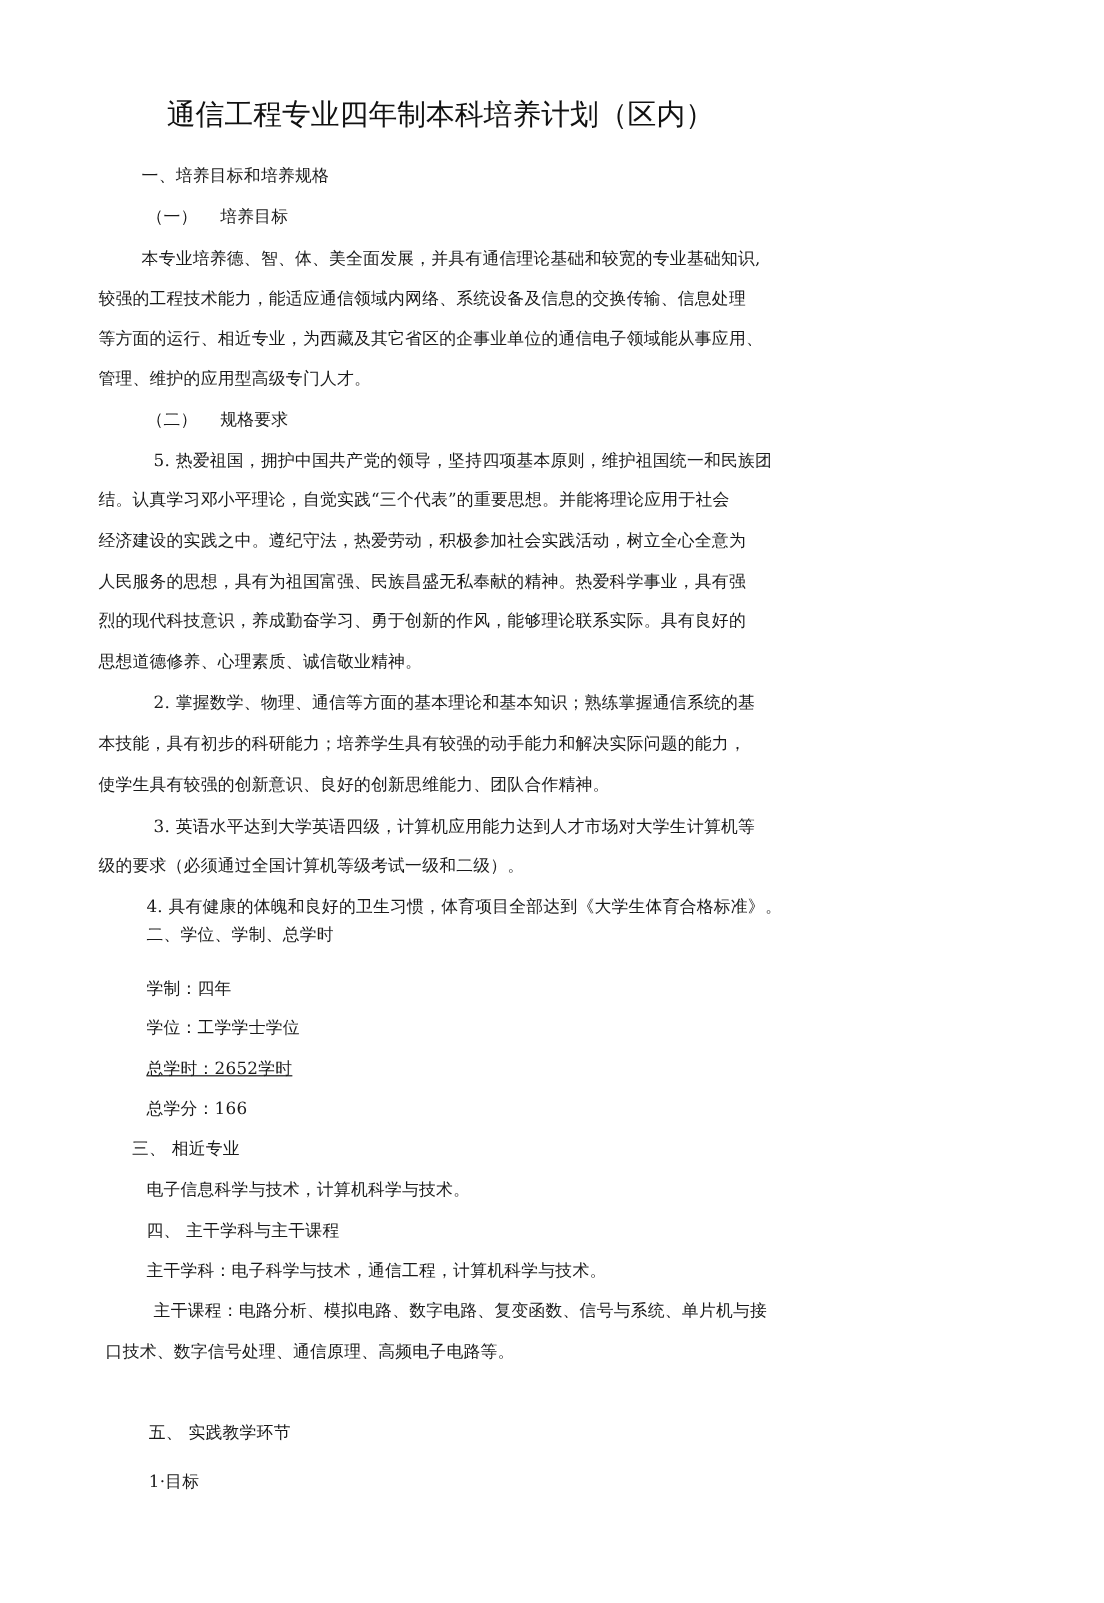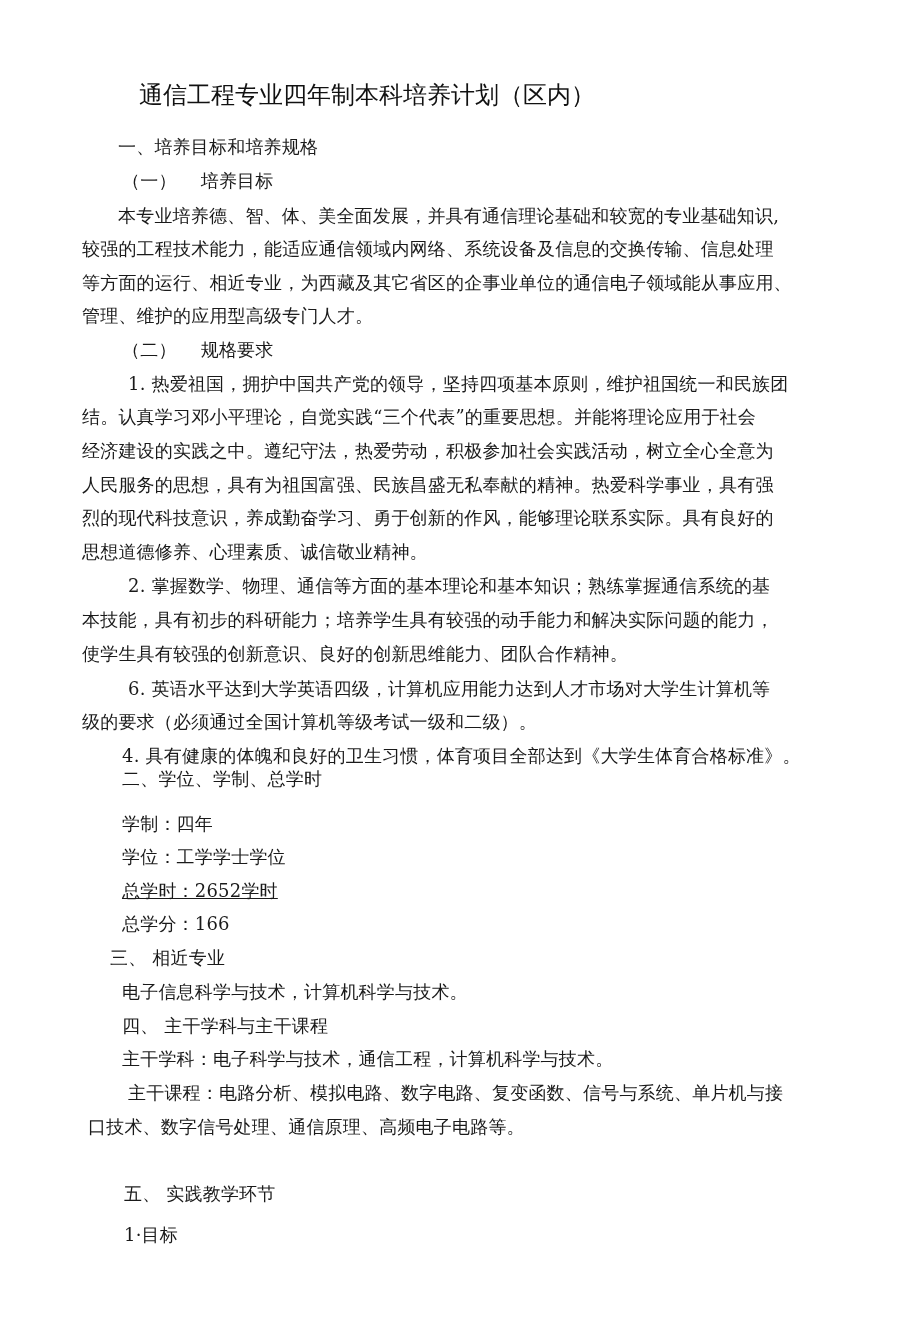--- a/index.html
+++ b/index.html
@@ -3,21 +3,21 @@
 <meta charset="utf-8">
 <style>
   html, body { margin: 0; padding: 0; background: #ffffff; }
   body {
     width: 920px; height: 1336px; position: relative; overflow: hidden;
     font-family: "DejaVu Serif", "Liberation Serif", serif;
     color: #1a1a1a;
   }
   .ln {
     position: absolute; white-space: nowrap;
-    font-size: 18px; line-height: 22px;
+    font-size: 14px; line-height: 22px;
     letter-spacing: 0.2px;
   }
   .title {
     position: absolute; top: 80px; left: 0; width: 734px; text-align: center;
     font-family: "DejaVu Sans", "Liberation Sans", sans-serif;
     font-size: 24px; line-height: 30px; color: #111;
   }
   .sans { font-family: "DejaVu Sans", "Liberation Sans", sans-serif; }
 </style>
 </head>
@@ -29,32 +29,32 @@
   <div class="ln sans" style="top:136px;left:118px;">一、培养目标和培养规格</div>
   <div class="ln sans" style="top:170px;left:122px;">（一）　 培养目标</div>
 
   <div class="ln" style="top:205px;left:118px;">本专业培养德、智、体、美全面发展，并具有通信理论基础和较宽的专业基础知识,</div>
   <div class="ln" style="top:238px;left:82px;">较强的工程技术能力，能适应通信领域内网络、系统设备及信息的交换传输、信息处理</div>
   <div class="ln" style="top:272px;left:82px;">等方面的运行、相近专业，为西藏及其它省区的企事业单位的通信电子领域能从事应用、</div>
   <div class="ln" style="top:305px;left:82px;">管理、维护的应用型高级专门人才。</div>
 
   <div class="ln" style="top:339px;left:122px;">（二）　 规格要求</div>
 
-  <div class="ln" style="top:373px;left:128px;">1. 热爱祖国，拥护中国共产党的领导，坚持四项基本原则，维护祖国统一和民族团</div>
+  <div class="ln" style="top:373px;left:128px;">5. 热爱祖国，拥护中国共产党的领导，坚持四项基本原则，维护祖国统一和民族团</div>
   <div class="ln" style="top:406px;left:82px;">结。认真学习邓小平理论，自觉实践“三个代表”的重要思想。并能将理论应用于社会</div>
   <div class="ln" style="top:440px;left:82px;">经济建设的实践之中。遵纪守法，热爱劳动，积极参加社会实践活动，树立全心全意为</div>
   <div class="ln" style="top:474px;left:82px;">人民服务的思想，具有为祖国富强、民族昌盛无私奉献的精神。热爱科学事业，具有强</div>
   <div class="ln" style="top:507px;left:82px;">烈的现代科技意识，养成勤奋学习、勇于创新的作风，能够理论联系实际。具有良好的</div>
   <div class="ln" style="top:541px;left:82px;">思想道德修养、心理素质、诚信敬业精神。</div>
 
   <div class="ln" style="top:575px;left:128px;">2. 掌握数学、物理、通信等方面的基本理论和基本知识；熟练掌握通信系统的基</div>
   <div class="ln" style="top:609px;left:82px;">本技能，具有初步的科研能力；培养学生具有较强的动手能力和解决实际问题的能力，</div>
   <div class="ln" style="top:643px;left:82px;">使学生具有较强的创新意识、良好的创新思维能力、团队合作精神。</div>
 
-  <div class="ln" style="top:678px;left:128px;">6. 英语水平达到大学英语四级，计算机应用能力达到人才市场对大学生计算机等</div>
+  <div class="ln" style="top:678px;left:128px;">3. 英语水平达到大学英语四级，计算机应用能力达到人才市场对大学生计算机等</div>
   <div class="ln" style="top:711px;left:82px;">级的要求（必须通过全国计算机等级考试一级和二级）。</div>
 
   <div class="ln" style="top:745px;left:122px;text-align:right;">4.  具有健康的体魄和良好的卫生习惯，体育项目全部达到《大学生体育合格标准》。</div>
 
   <div class="ln" style="top:768px;left:122px;text-align:right;">二、学位、学制、总学时</div>
   <div class="ln" style="top:813px;left:122px;">学制：四年</div>
   <div class="ln" style="top:846px;left:122px;">学位：工学学士学位</div>
   <div class="ln" style="top:880px;left:122px;text-decoration:underline;">总学时：2652学时</div>
   <div class="ln" style="top:913px;left:122px;">总学分：166</div>
 

